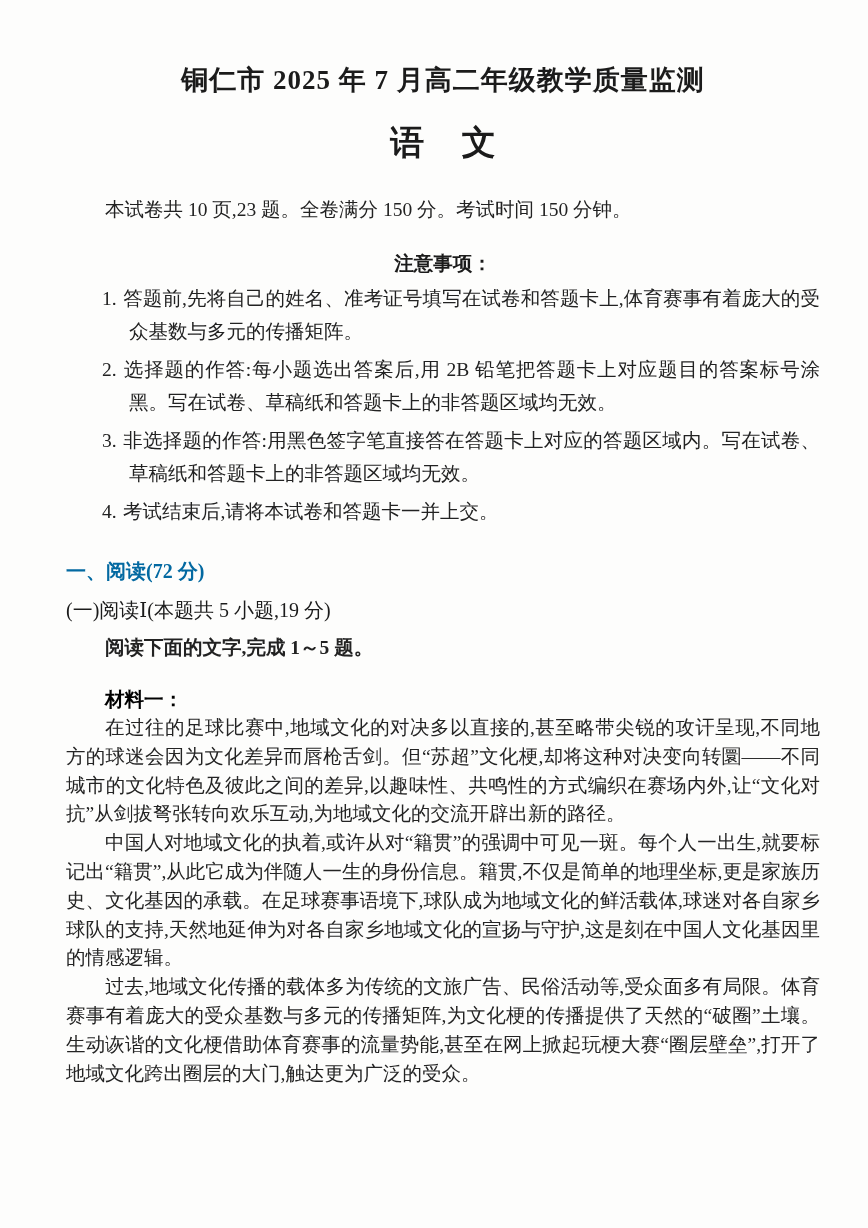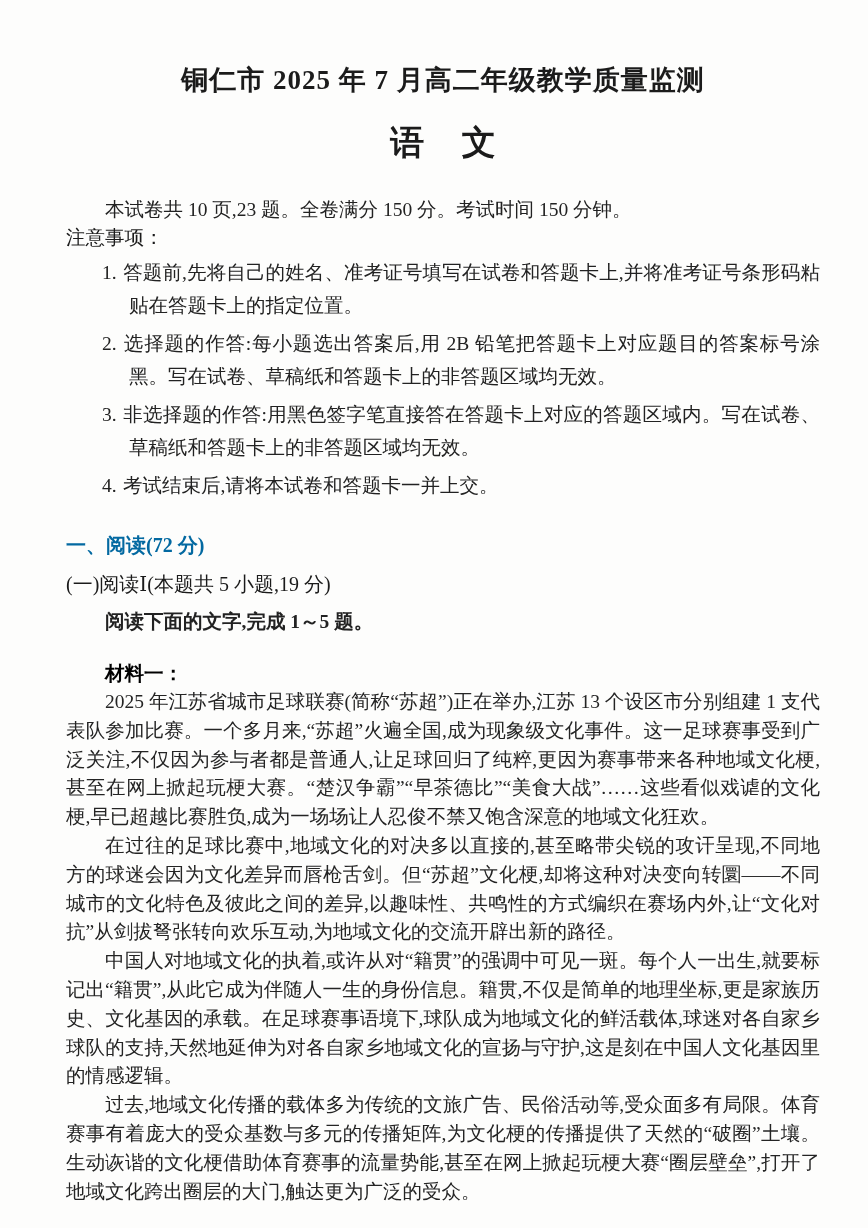--- a/index.html
+++ b/index.html
@@ -36,23 +36,25 @@
     padding-left: 1.1em; 
     color: #1b1b1b;
   }
   .exam-info {
     margin: 30px 0 0 0;
     font-size: 19.5px;
     line-height: 28px;
     text-indent: 2em;
   }
   .notice-heading {
+    margin-top: 26px;
     font-size: 19.5px;
-    font-weight: normal;
+    font-weight: bold;
     color: #1b1b1b;
+    text-align: center;
   }
   .notice-list {
     margin-top: 4px;
   }
   .notice-item {
     font-size: 19.5px;
     line-height: 33px;
     margin-left: 36px;
     padding-left: 27px;
     text-indent: -27px;
@@ -108,21 +110,21 @@
   <h1 class="exam-title">铜仁市 2025 年 7 月高二年级教学质量监测</h1>
 
   <h2 class="exam-subject">语文</h2>
 
   <p class="exam-info">本试卷共 10 页,23 题。全卷满分 150 分。考试时间 150 分钟。</p>
 
   <div class="notice">
     <div class="notice-heading">注意事项：</div>
     <div class="notice-list">
       <div class="notice-item">
-        <span class="num">1.</span><span>答题前,先将自己的姓名、准考证号填写在试卷和答题卡上,并将准考证号条形码粘贴在答题卡上的指定位置。</span>
+        <span class="num">1.</span><span>答题前,先将自己的姓名、准考证号填写在试卷和答题卡上,体育赛事有着庞大的受众基数与多元的传播矩阵。</span>
       </div>
       <div class="notice-item">
         <span class="num">2.</span><span>选择题的作答:每小题选出答案后,用 2B 铅笔把答题卡上对应题目的答案标号涂黑。写在试卷、草稿纸和答题卡上的非答题区域均无效。</span>
       </div>
       <div class="notice-item">
         <span class="num">3.</span><span>非选择题的作答:用黑色签字笔直接答在答题卡上对应的答题区域内。写在试卷、草稿纸和答题卡上的非答题区域均无效。</span>
       </div>
       <div class="notice-item">
         <span class="num">4.</span><span>考试结束后,请将本试卷和答题卡一并上交。</span>
       </div>
@@ -130,18 +132,17 @@
   </div>
 
   <div class="section-heading">一、阅读(72 分)</div>
 
   <div class="subsection-heading">(一)阅读Ⅰ(本题共 5 小题,19 分)</div>
 
   <p class="instruction">阅读下面的文字,完成 1～5 题。</p>
 
   <div class="material-label">材料一：</div>
 
-  <p class="body-para">2025 年江苏省城市足球联赛(简称“苏超”)正在举办,江苏 13 个设区市分别组建 1 支代表队参加比赛。一个多月来,“苏超”火遍全国,成为现象级文化事件。这一足球赛事受到广泛关注,不仅因为参与者都是普通人,让足球回归了纯粹,更因为赛事带来各种地域文化梗,甚至在网上掀起玩梗大赛。“楚汉争霸”“早茶德比”“美食大战”……这些看似戏谑的文化梗,早已超越比赛胜负,成为一场场让人忍俊不禁又饱含深意的地域文化狂欢。</p>
   <p class="body-para">在过往的足球比赛中,地域文化的对决多以直接的,甚至略带尖锐的攻讦呈现,不同地方的球迷会因为文化差异而唇枪舌剑。但“苏超”文化梗,却将这种对决变向转圜——不同城市的文化特色及彼此之间的差异,以趣味性、共鸣性的方式编织在赛场内外,让“文化对抗”从剑拔弩张转向欢乐互动,为地域文化的交流开辟出新的路径。</p>
   <p class="body-para">中国人对地域文化的执着,或许从对“籍贯”的强调中可见一斑。每个人一出生,就要标记出“籍贯”,从此它成为伴随人一生的身份信息。籍贯,不仅是简单的地理坐标,更是家族历史、文化基因的承载。在足球赛事语境下,球队成为地域文化的鲜活载体,球迷对各自家乡球队的支持,天然地延伸为对各自家乡地域文化的宣扬与守护,这是刻在中国人文化基因里的情感逻辑。</p>
   <p class="body-para">过去,地域文化传播的载体多为传统的文旅广告、民俗活动等,受众面多有局限。体育赛事有着庞大的受众基数与多元的传播矩阵,为文化梗的传播提供了天然的“破圈”土壤。生动诙谐的文化梗借助体育赛事的流量势能,甚至在网上掀起玩梗大赛“圈层壁垒”,打开了地域文化跨出圈层的大门,触达更为广泛的受众。</p>
 
 </div>
 
 </body></html>

